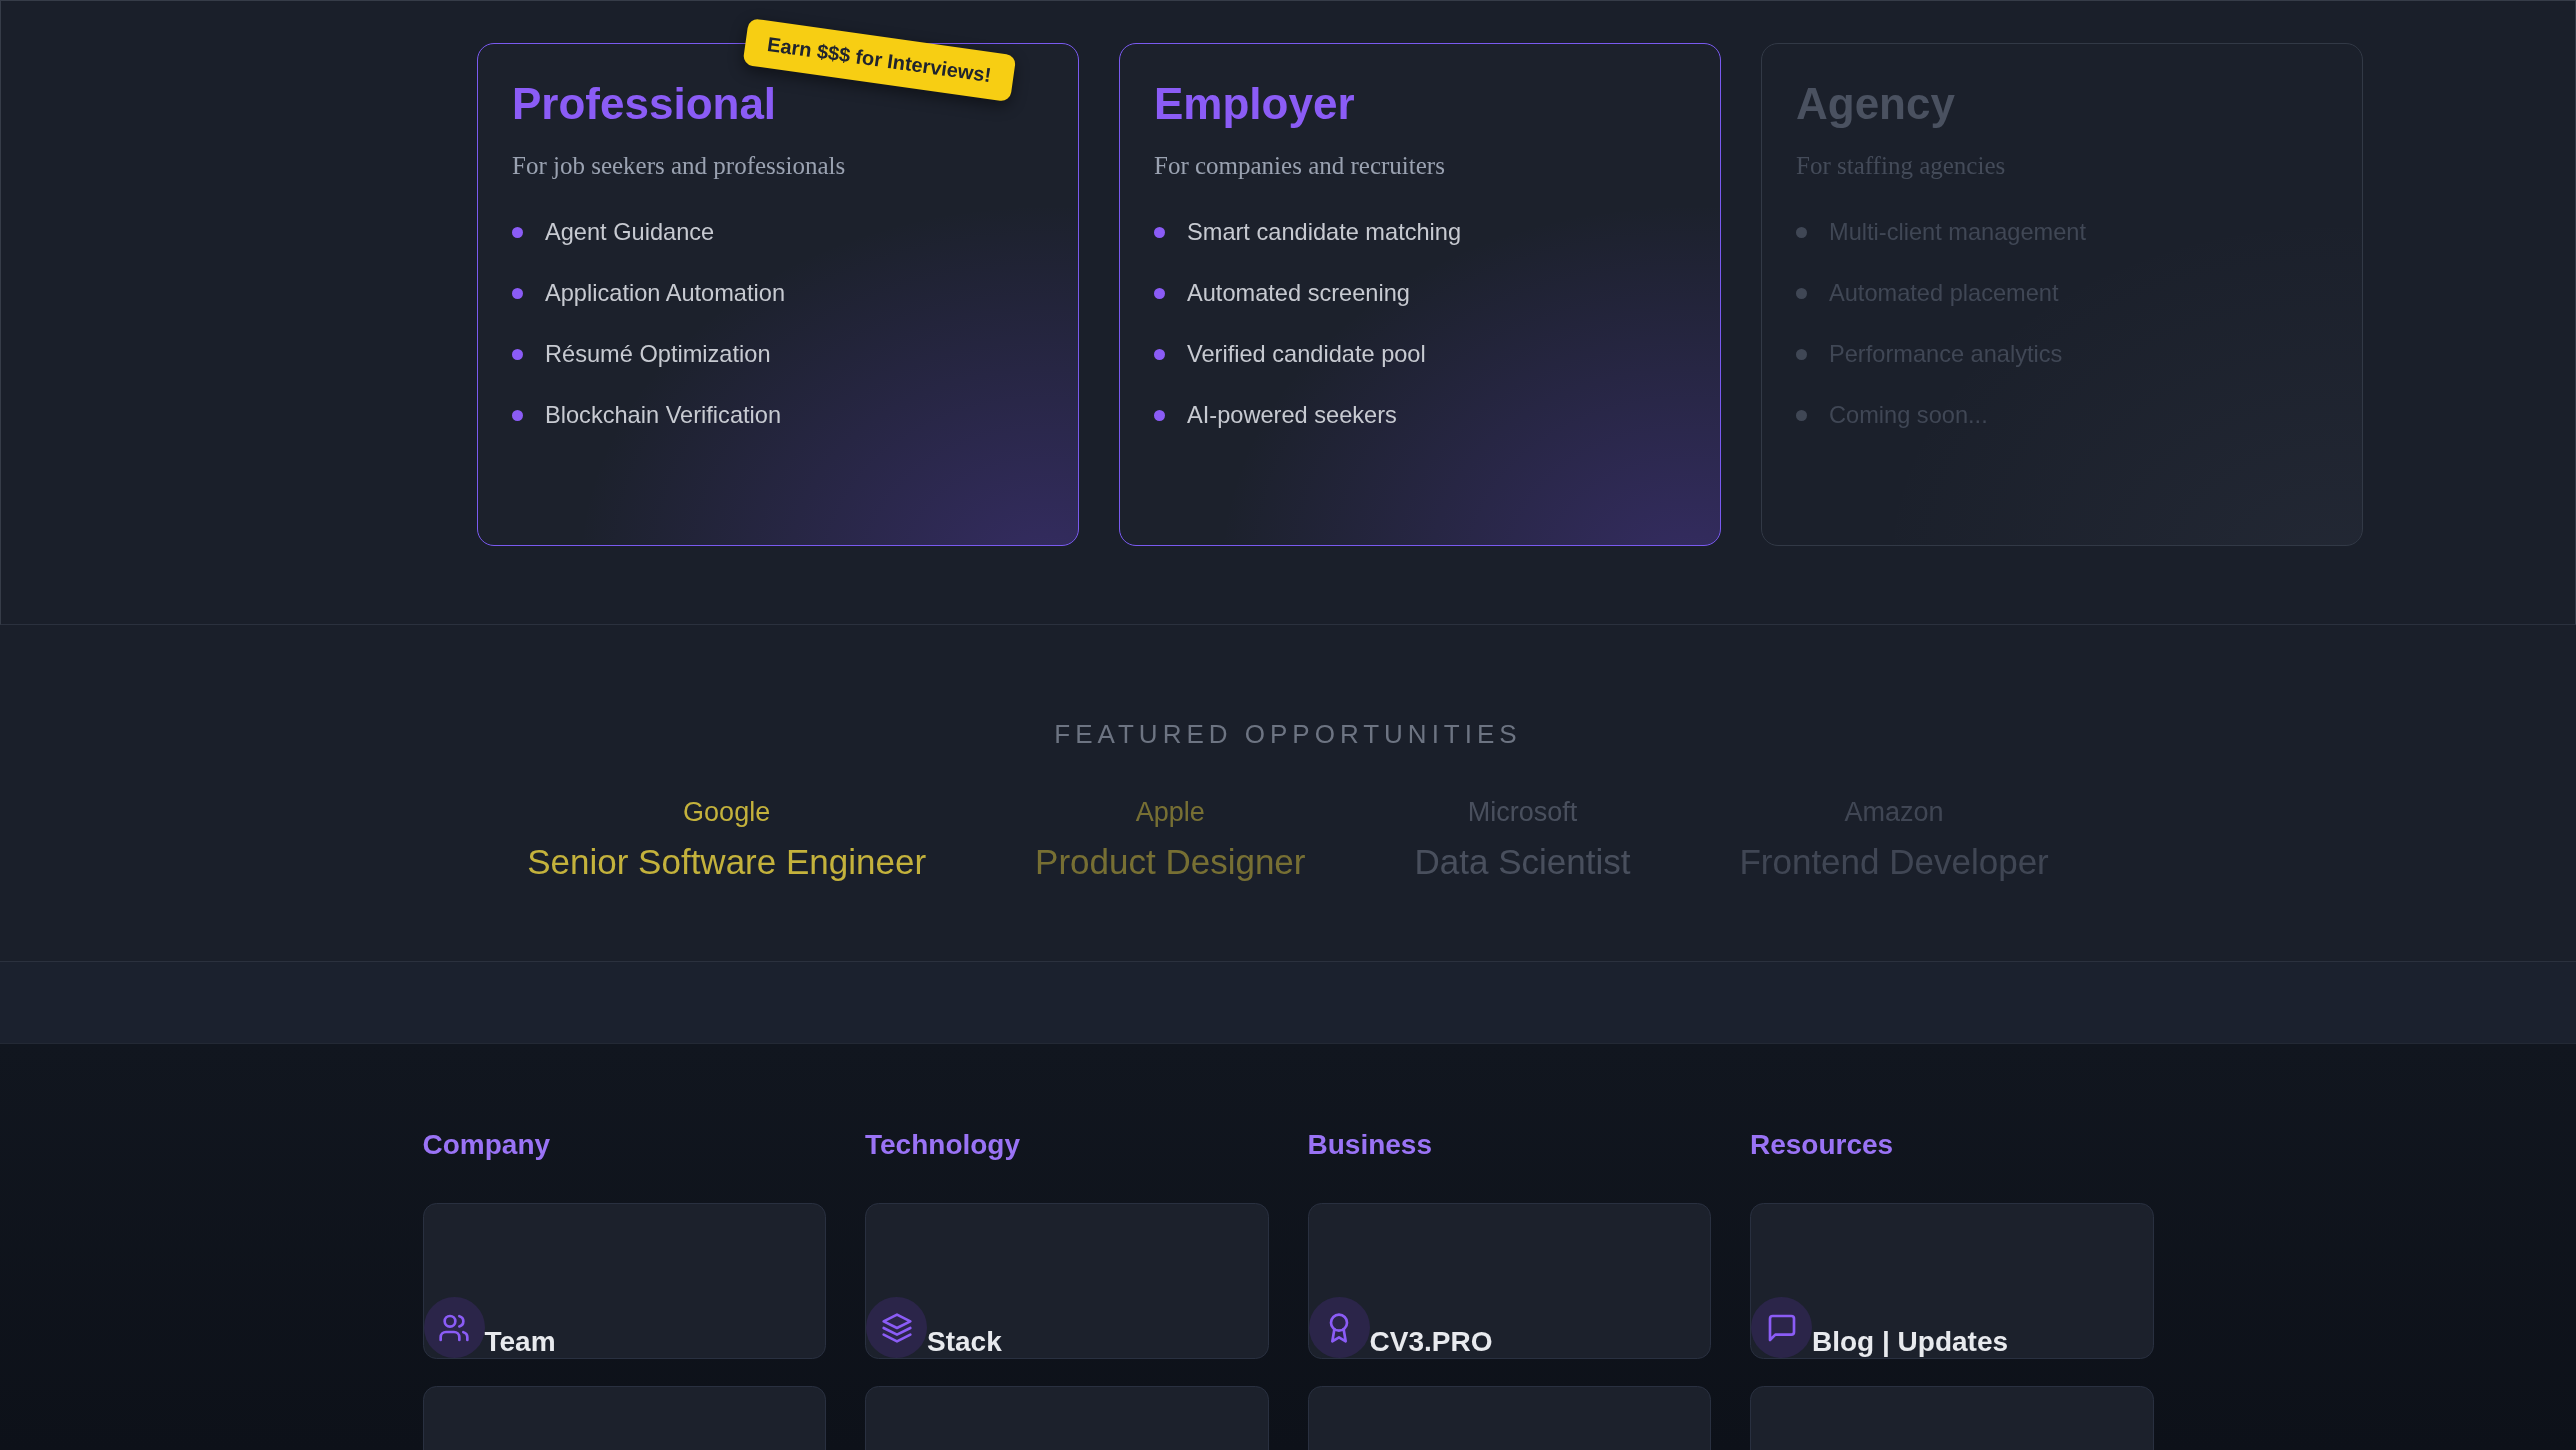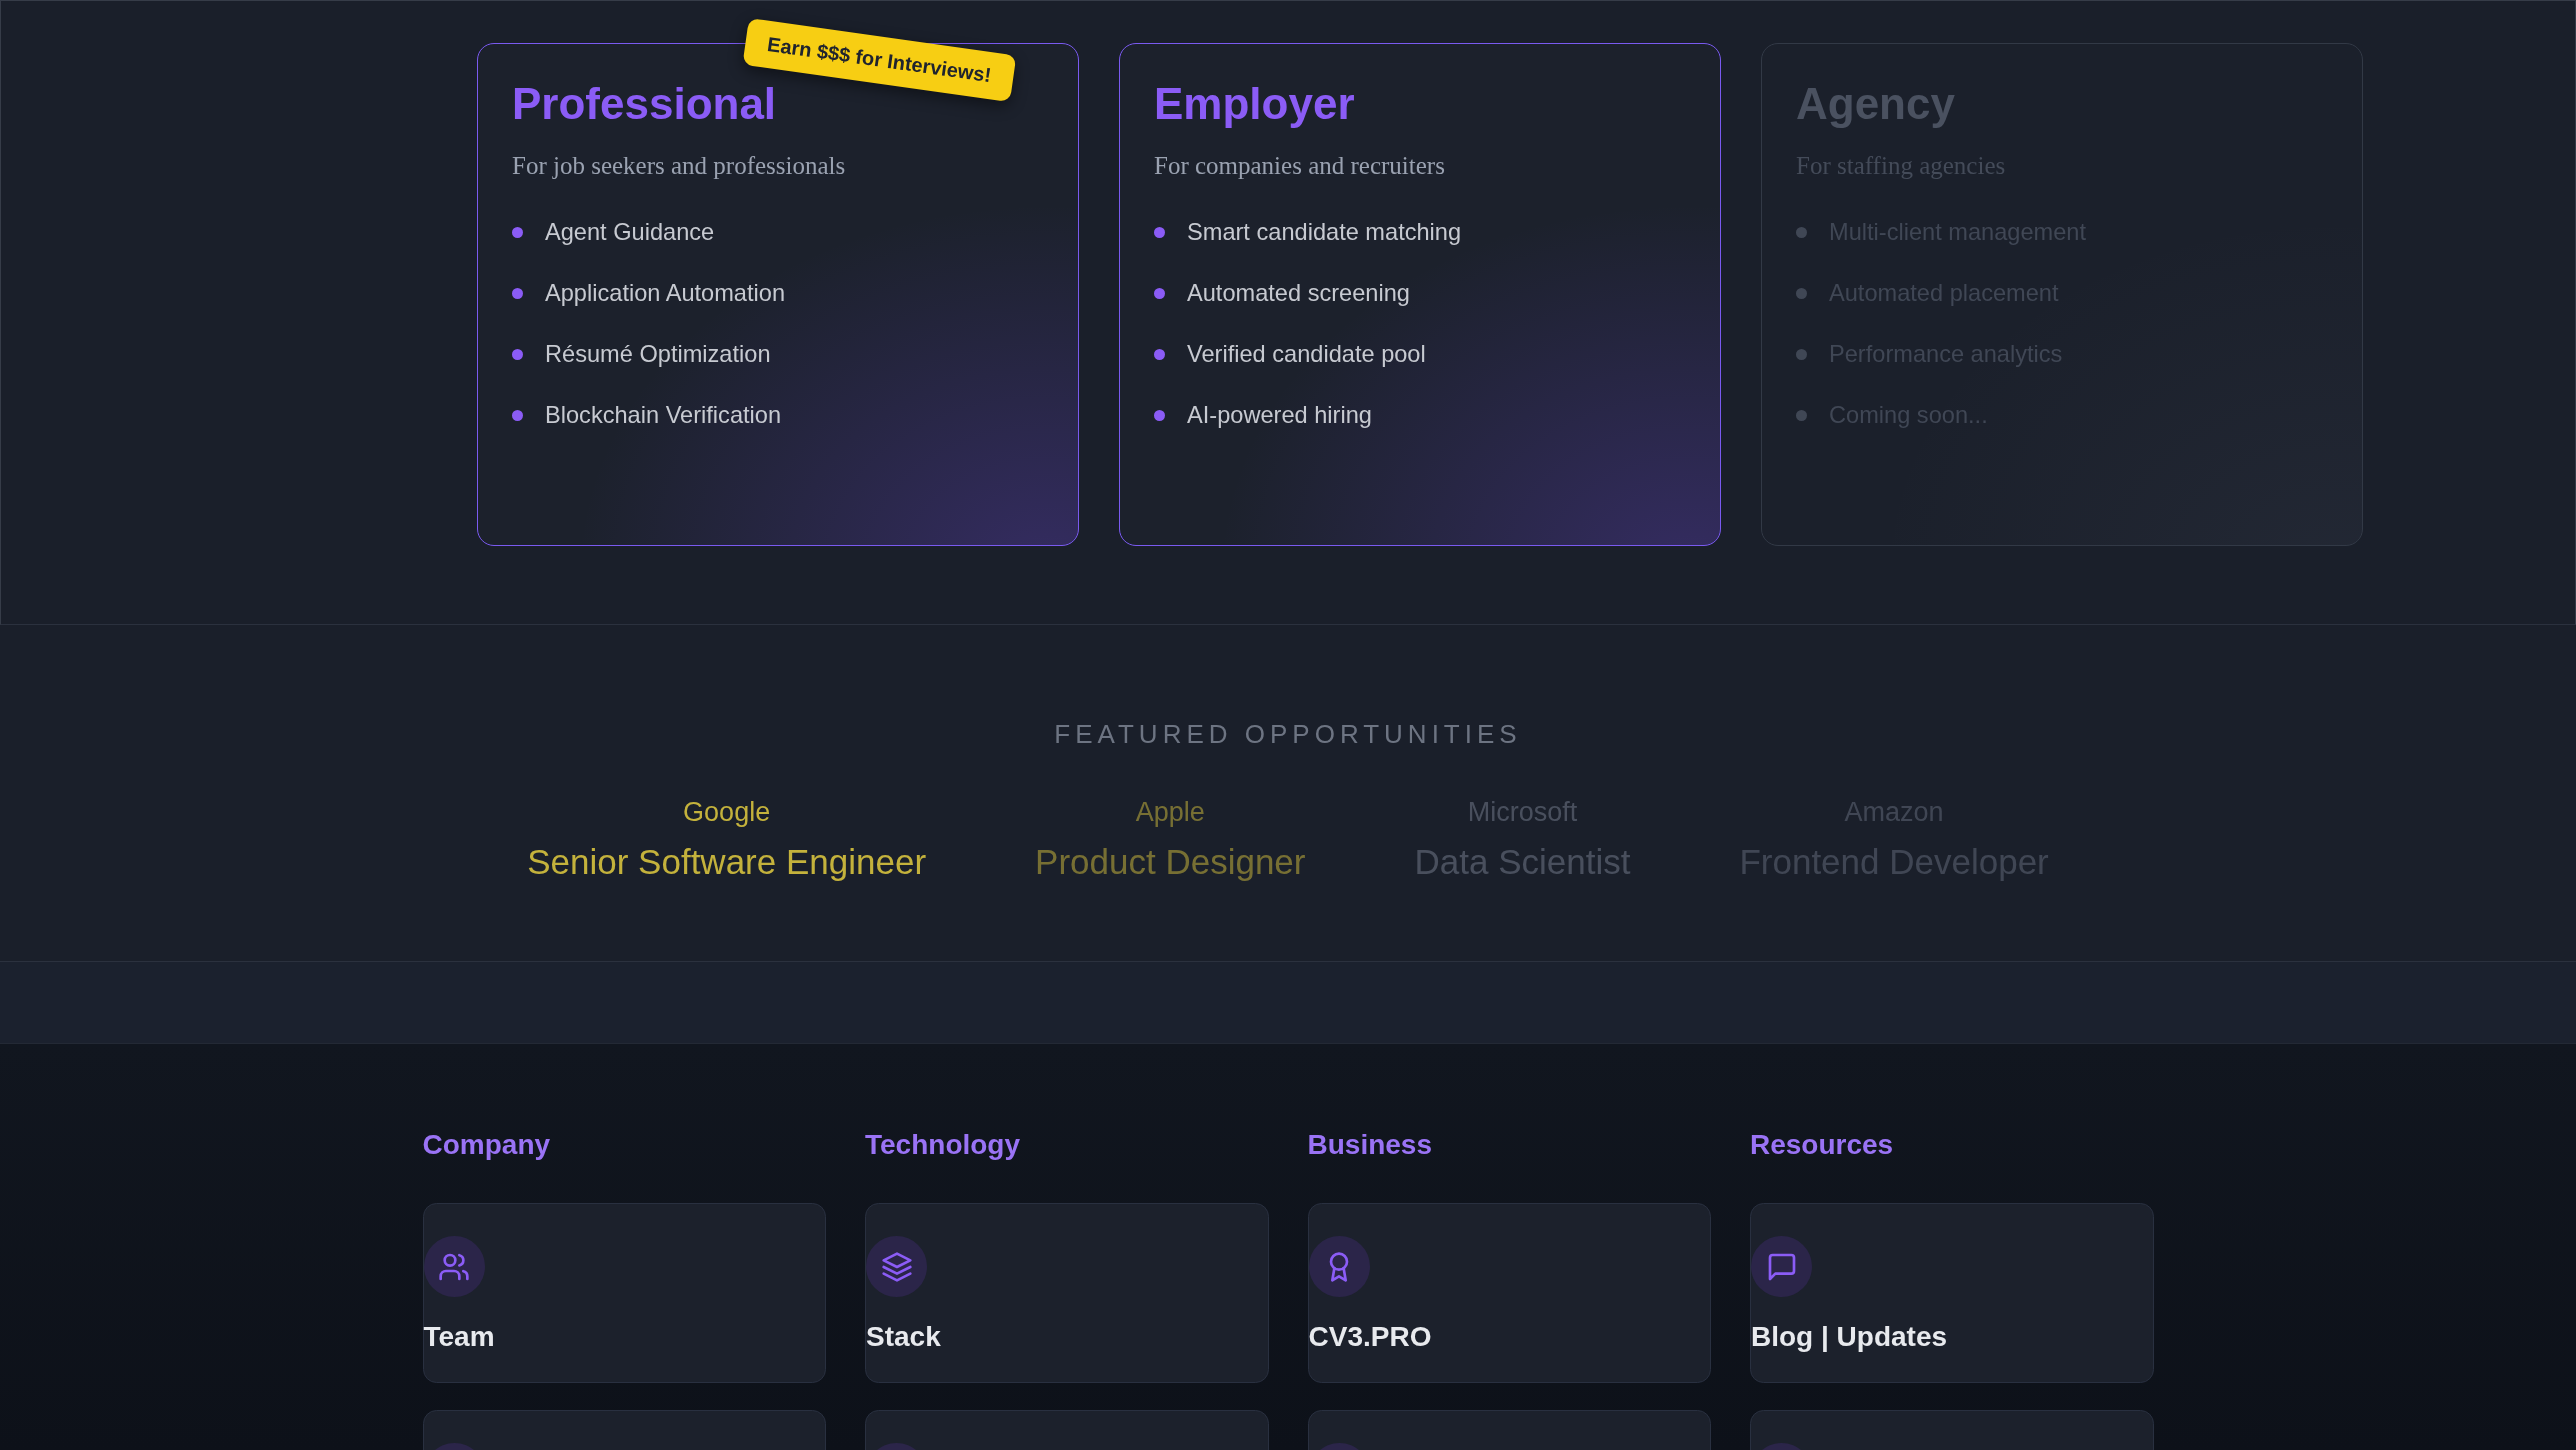--- a/index.html
+++ b/index.html
@@ -84,23 +84,23 @@
     padding-top:85px;
   }
   .footer-grid {
     width:1731px; margin:0 auto;
     display:grid; grid-template-columns:repeat(4,1fr); column-gap:39px;
   }
   .footer-col h3 {
     color:#9a73f5; font-size:28px; font-weight:bold; margin-bottom:42px;
   }
   .tile {
-    height:180px; border-radius:13.5px;
+    height:156px; border-radius:13.5px;
     background:#1c212c; border:0.8px solid #293040;
-    display:flex; flex-direction:column; align-items:flex-start;
+    display:flex; flex-direction:row; align-items:flex-end;
     cursor:pointer;
   }
   .tile + .tile { margin-top:27px; }
   .tile-icon {
     margin-top:32px;
     width:61px; height:61px; border-radius:50%;
     background:#2b2549;
     display:flex; align-items:center; justify-content:center;
   }
   .tile-icon svg { width:32px; height:32px; stroke:#8b5cf6; fill:none; stroke-width:2; stroke-linecap:round; stroke-linejoin:round; }
@@ -149,21 +149,21 @@
           <li>
               <span class="bullet"></span>
               <span>Automated screening</span>
             </li>
           <li>
               <span class="bullet"></span>
               <span>Verified candidate pool</span>
             </li>
           <li>
               <span class="bullet"></span>
-              <span>AI-powered hiring</span>
+              <span>AI-powered seekers</span>
             </li>
         </ul>
       </div>
 
       <div class="plan-card disabled">
         <h2 class="plan-title">Agency</h2>
         <p class="plan-subtitle">For staffing agencies</p>
         <ul class="plan-features">
           <li>
               <span class="bullet"></span>

